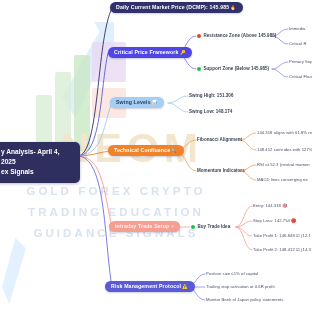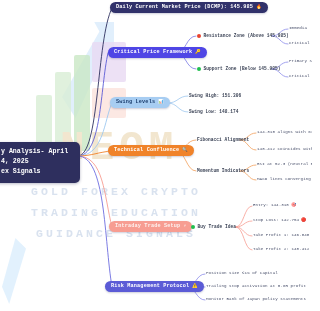--- a/index.html
+++ b/index.html
@@ -1,21 +1,21 @@
 <!DOCTYPE html>
 <html><head>
 <meta charset="utf-8">
 <style>
   html,body{margin:0;padding:0;}
   body{
     width:312px;height:311px;overflow:hidden;position:relative;
     background:#ffffff;
     font-family:"Liberation Sans","DejaVu Sans",sans-serif;
   }
-  #stage{position:absolute;inset:0;width:312px;height:311px;overflow:hidden;font-family:Liberation Mono, monospace;}
+  #stage{position:absolute;inset:0;width:312px;height:311px;overflow:hidden;}
 
   
   .wm-layer{position:absolute;inset:0;pointer-events:none;}
   .wm-text{
     position:absolute;left:0;width:232px;text-align:center;
     color:#d9e2ef;font-weight:700;letter-spacing:3.1px;
     font-size:11.5px;line-height:1;white-space:nowrap;
   }
   .wm-l1{top:186px;}
   .wm-l2{top:207px;}

